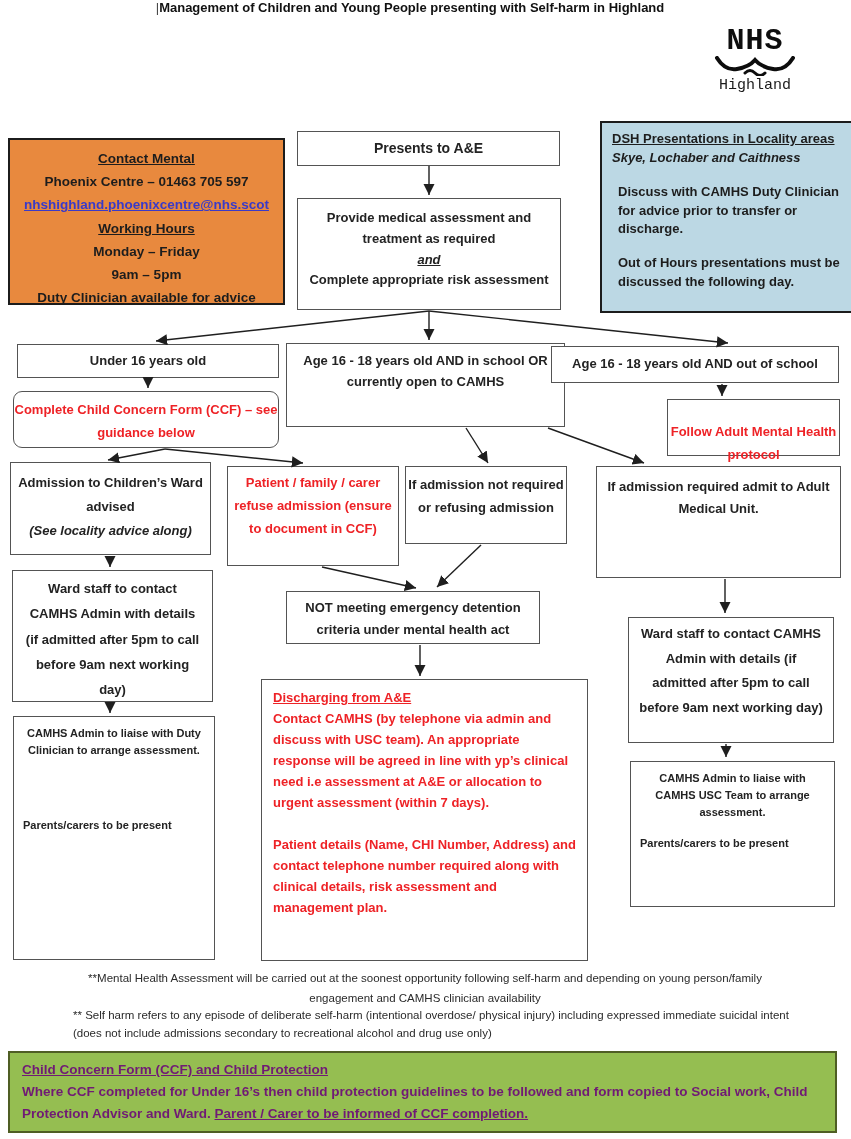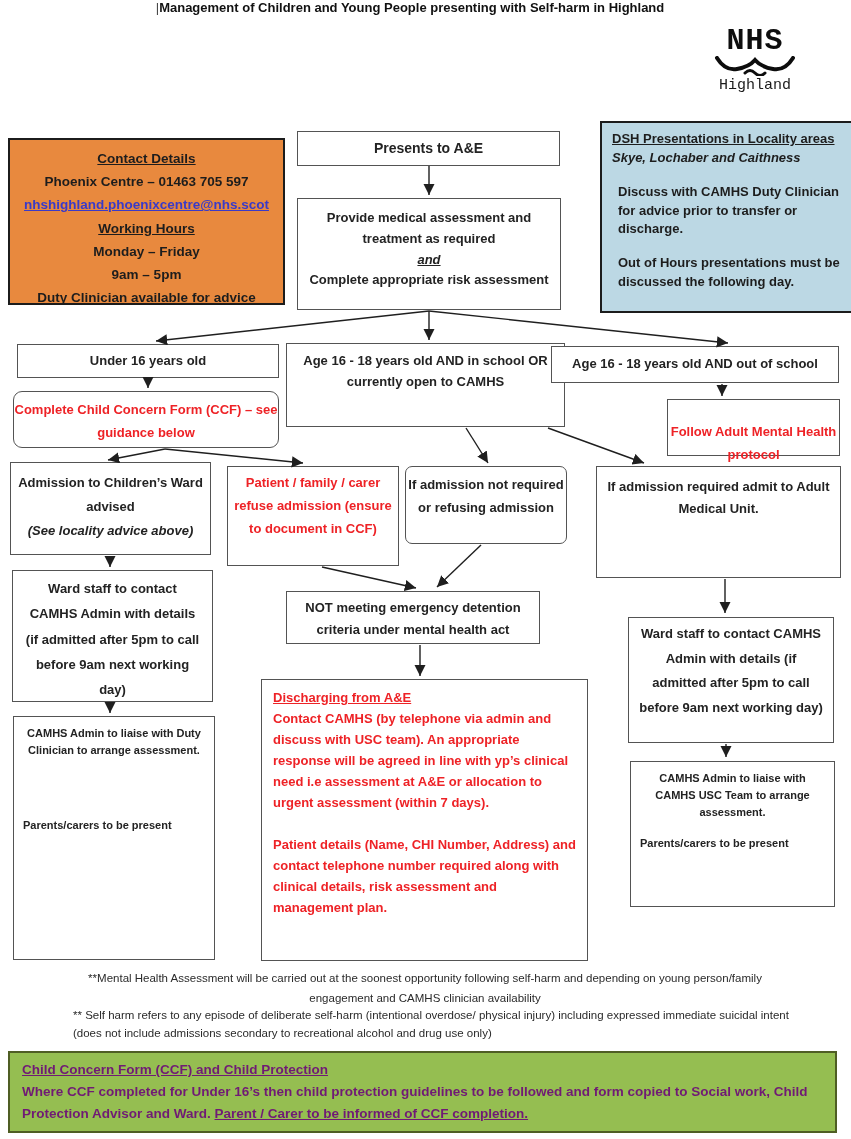--- a/index.html
+++ b/index.html
@@ -38,21 +38,21 @@
   #medical{left:297px;top:198px;width:264px;height:112px;padding-top:9px;}
   #medical .and{font-style:italic;text-decoration:underline;}
   #under16{left:17px;top:344px;width:262px;height:34px;display:flex;align-items:center;justify-content:center;}
   #in-school{left:286px;top:343px;width:279px;height:84px;padding-top:7px;}
   #out-school{left:551px;top:346px;width:288px;height:37px;display:flex;align-items:center;justify-content:center;}
   #ccf{left:13px;top:391px;width:266px;height:57px;padding-top:6px;line-height:1.8;border-radius:9px;}
   #follow-adult{left:667px;top:399px;width:173px;height:57px;padding-top:20px;line-height:1.8;}
   #children-ward{left:10px;top:462px;width:201px;height:93px;padding-top:8px;line-height:1.85;}
   #children-ward .it{font-style:italic;}
   #refuse{left:227px;top:466px;width:172px;height:100px;padding:5px 6px;line-height:1.75;}
-  #not-required{left:405px;top:466px;width:162px;height:78px;padding-top:7px;line-height:1.75;border-radius:7px;}
+  #not-required{left:405px;top:466px;width:162px;height:78px;padding-top:7px;line-height:1.75;}
   #admit-adult{left:596px;top:466px;width:245px;height:112px;padding-top:9px;line-height:1.7;}
   #ward-staff-left{left:12px;top:570px;width:201px;height:132px;padding:5px 10px;line-height:1.95;}
   #camhs-left{left:13px;top:716px;width:202px;height:244px;font-size:11px;padding:8px 9px;line-height:1.55;}
   #camhs-left .p2{text-align:left;margin-top:58px;}
   #not-meeting{left:286px;top:591px;width:254px;height:53px;padding-top:5px;line-height:1.7;}
   #discharging{left:261px;top:679px;width:327px;height:282px;text-align:left;padding:7px 11px;line-height:1.62;}
   #discharging .u{text-decoration:underline;}
   #discharging p{margin:0;}
   #discharging .gap{margin-top:21px;}
   #ward-staff-right{left:628px;top:617px;width:206px;height:126px;padding:4px 10px;line-height:1.9;}
@@ -79,21 +79,21 @@
   <div class="abs" id="logo">
     <div class="nhs">NHS</div>
     <svg width="84" height="20" viewBox="0 0 84 20" style="display:block;margin:0 auto;">
       <path d="M4,2 Q12,15 24,13 Q36,11 42,4 Q48,11 60,13 Q72,15 80,2" fill="none" stroke="#0d0d0d" stroke-width="4" stroke-linecap="round"></path>
       <path d="M32,17 q5,-5 10,0 q5,5 10,0" fill="none" stroke="#0d0d0d" stroke-width="3" stroke-linecap="round"></path>
     </svg>
     <div class="region">Highland</div>
   </div>
 
   <div class="abs" id="contact">
-    <div class="u">Contact Details</div>
+    <div class="u">Contact Mental</div>
     <div>Phoenix Centre – 01463 705 597</div>
     <div class="email">nhshighland.phoenixcentre@nhs.scot</div>
     <div class="u">Working Hours</div>
     <div>Monday – Friday</div>
     <div>9am – 5pm</div>
     <div>Duty Clinician available for advice</div>
   </div>
 
   <div class="box" id="presents">
     <span>Presents to A&amp;E</span>
@@ -124,21 +124,21 @@
 
   <div class="box redtext" id="ccf">
     <span>Complete Child Concern Form (CCF) – see guidance below</span>
   </div>
   <div class="box redtext" id="follow-adult">
     <span>Follow Adult Mental Health protocol</span>
   </div>
 
   <div class="box" id="children-ward">
     <div>Admission to Children’s Ward advised</div>
-    <div class="it">(See locality advice above)</div>
+    <div class="it">(See locality advice along)</div>
   </div>
   <div class="box redtext" id="refuse">
     <span>Patient / family / carer refuse admission (ensure to document in CCF)</span>
   </div>
   <div class="box" id="not-required">
     <span>If admission not required or refusing admission</span>
   </div>
   <div class="box" id="admit-adult">
     <span>If admission required admit to Adult Medical Unit.</span>
   </div>

